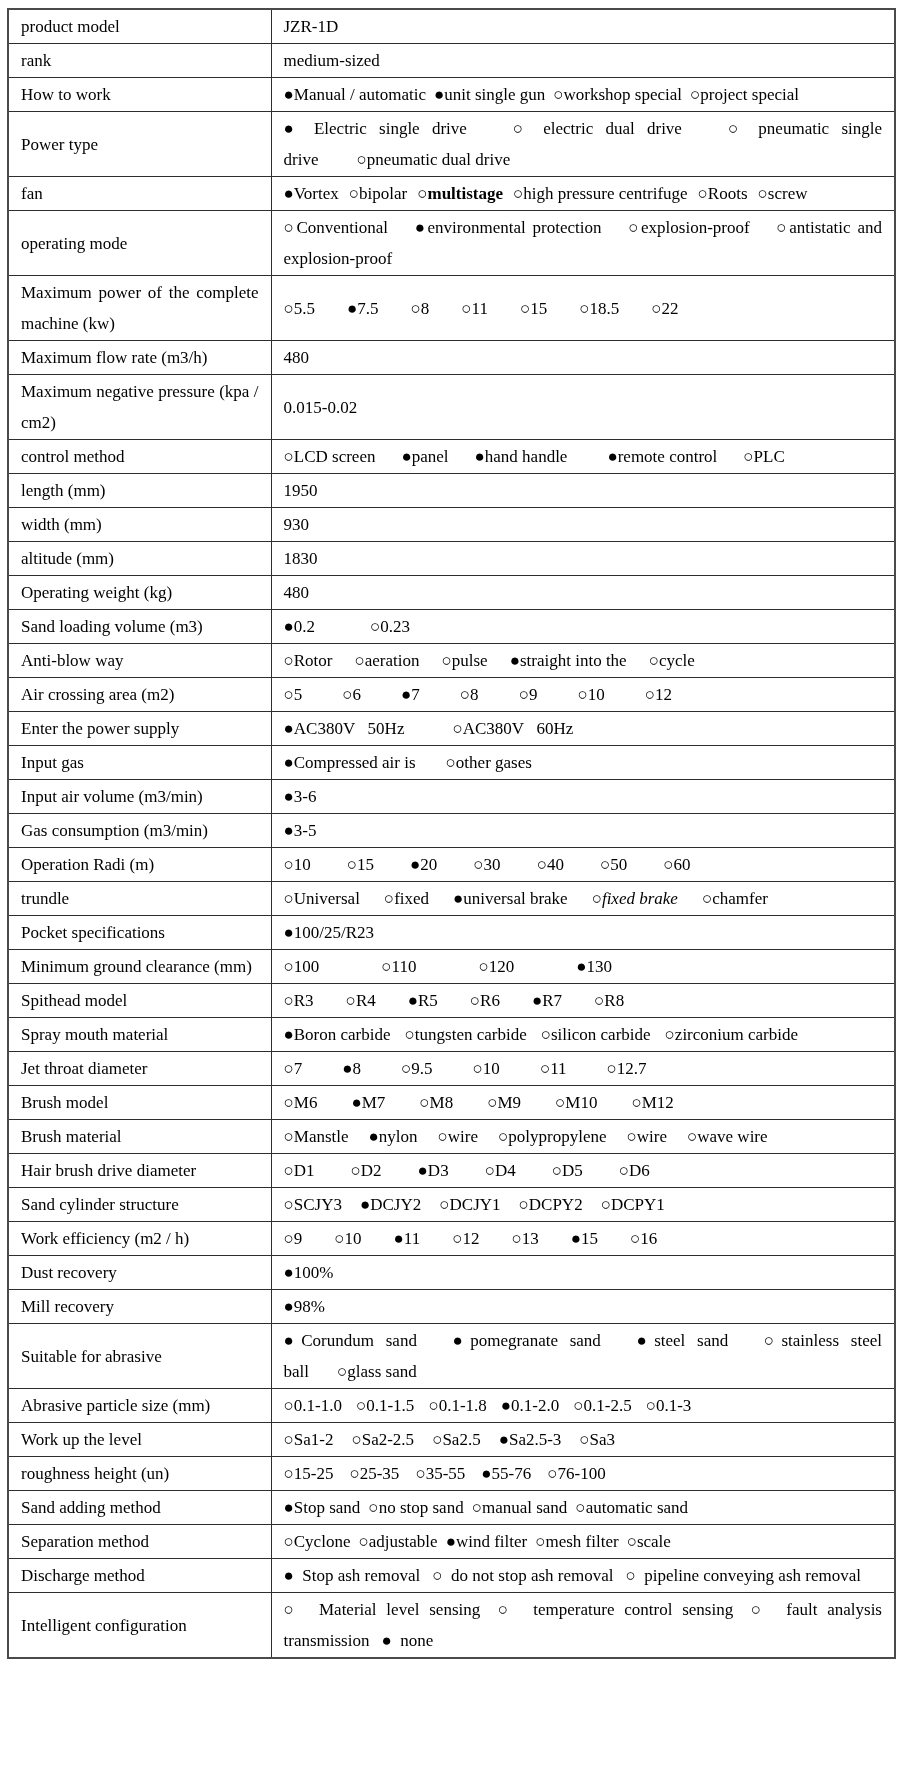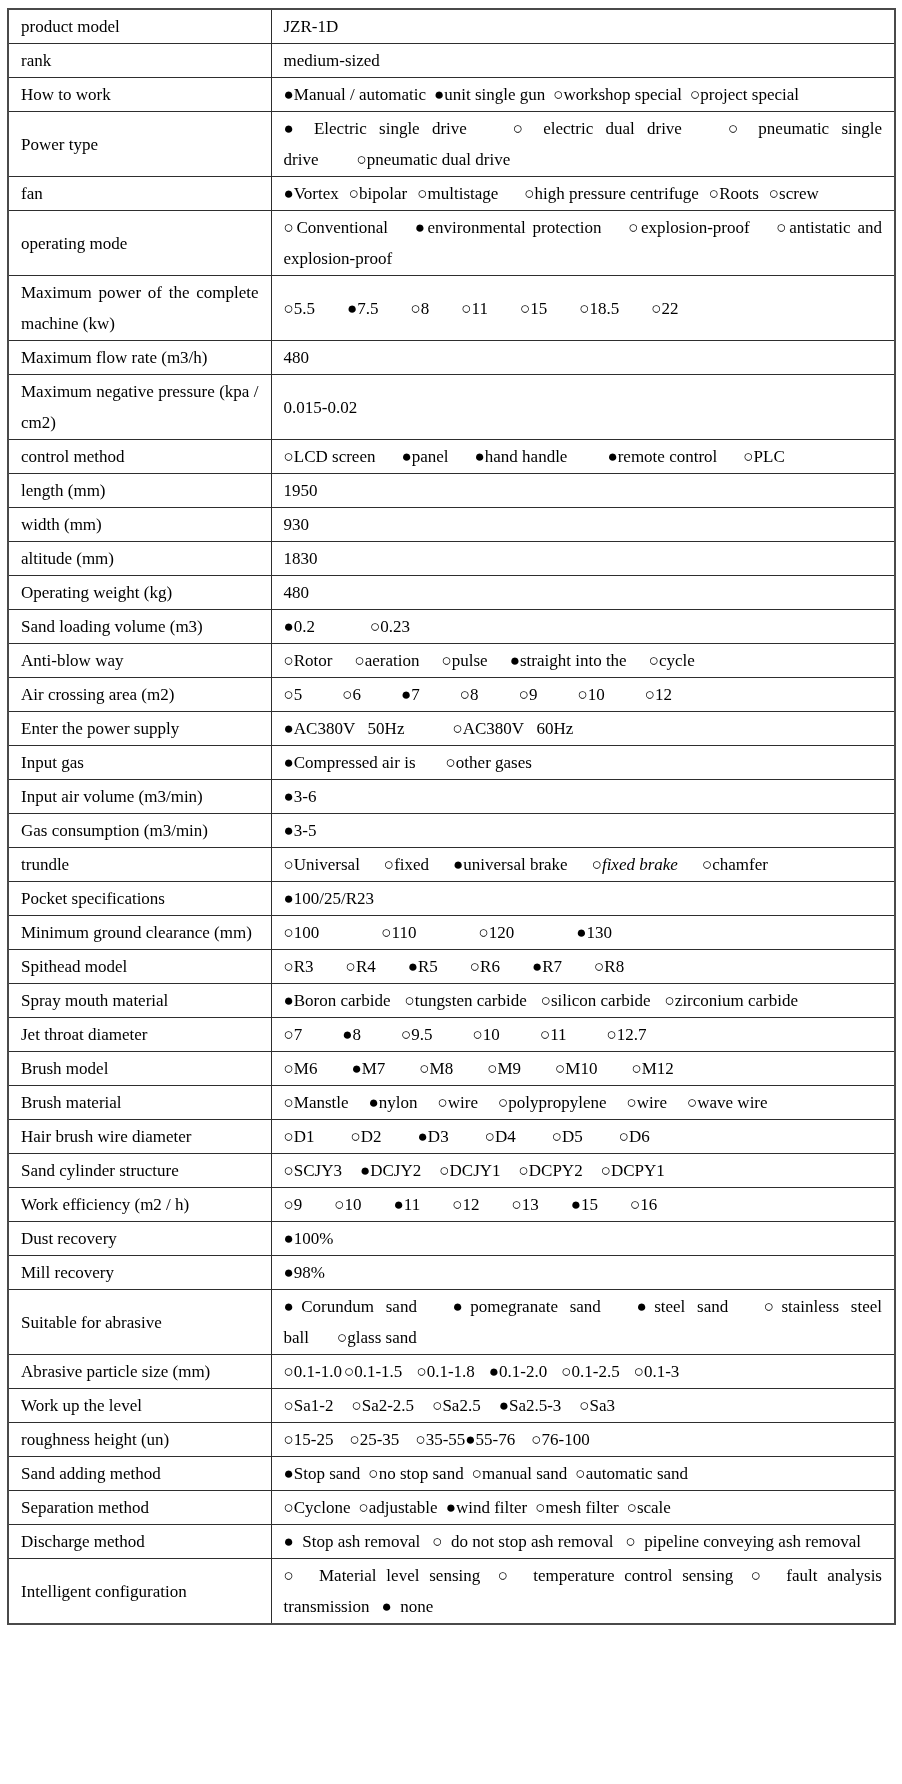--- a/index.html
+++ b/index.html
@@ -67,21 +67,21 @@
     <td class="value-cell"><span class="opt" style="margin-right: 8px;">●Manual / automatic</span><span class="opt" style="margin-right: 8px;">●unit single gun</span><span class="opt" style="margin-right: 8px;">○workshop special</span><span class="opt">○project special</span></td>
   </tr>
 
   <tr>
     <td class="label-cell">Power type</td>
     <td class="value-cell justify"><span class="opt" style="margin-right: 38px;">● Electric single drive</span><span class="opt" style="margin-right: 38px;">○ electric dual drive</span><span class="opt" style="margin-right: 38px;">○ pneumatic single drive</span><span class="opt">○pneumatic dual drive</span></td>
   </tr>
 
   <tr>
     <td class="label-cell">fan</td>
-    <td class="value-cell"><span class="opt" style="margin-right: 10px;">●Vortex</span><span class="opt" style="margin-right: 10px;">○bipolar</span><span class="opt" style="margin-right: 26px;">○multistage</span><span class="opt" style="margin-right: 10px;">○high pressure centrifuge</span><span class="opt" style="margin-right: 10px;">○Roots</span><span class="opt">○screw</span></td>
+    <td class="value-cell"><span class="opt" style="margin-right: 10px;">●Vortex</span><span class="opt" style="margin-right: 10px;">○bipolar</span><span class="opt" style="margin-right: 10px; font-weight: bold;">○multistage</span><span class="opt" style="margin-right: 10px;">○high pressure centrifuge</span><span class="opt" style="margin-right: 10px;">○Roots</span><span class="opt">○screw</span></td>
   </tr>
 
   <tr>
     <td class="label-cell">operating mode</td>
     <td class="value-cell justify"><span class="opt" style="margin-right: 24px;">○Conventional</span><span class="opt" style="margin-right: 24px;">●environmental protection</span><span class="opt" style="margin-right: 24px;">○explosion-proof</span><span class="opt">○antistatic and explosion-proof</span></td>
   </tr>
 
   <tr>
     <td class="label-cell">Maximum power of the complete machine (kw)</td>
     <td class="value-cell"><span class="opt" style="margin-right: 32px;">○5.5</span><span class="opt" style="margin-right: 32px;">●7.5</span><span class="opt" style="margin-right: 32px;">○8</span><span class="opt" style="margin-right: 32px;">○11</span><span class="opt" style="margin-right: 32px;">○15</span><span class="opt" style="margin-right: 32px;">○18.5</span><span class="opt">○22</span></td>
@@ -151,20 +151,24 @@
     <td class="label-cell">Input air volume (m3/min)</td>
     <td class="value-cell"><span class="opt">●3-6</span></td>
   </tr>
 
 
   <tr>
     <td class="label-cell">Gas consumption (m3/min)</td>
     <td class="value-cell"><span class="opt">●3-5</span></td>
   </tr>
 
+  <tr>
+    <td class="label-cell">Operation Radi (m)</td>
+    <td class="value-cell"><span class="opt" style="margin-right: 36px;">○10</span><span class="opt" style="margin-right: 36px;">○15</span><span class="opt" style="margin-right: 36px;">●20</span><span class="opt" style="margin-right: 36px;">○30</span><span class="opt" style="margin-right: 36px;">○40</span><span class="opt" style="margin-right: 36px;">○50</span><span class="opt">○60</span></td>
+  </tr>
 
   <tr>
     <td class="label-cell">trundle</td>
     <td class="value-cell"><span class="opt" style="margin-right: 24px;">○Universal</span><span class="opt" style="margin-right: 24px;">○fixed</span><span class="opt" style="margin-right: 24px;">●universal brake</span><span class="opt" style="margin-right: 24px; font-style: italic;">○fixed brake</span><span class="opt">○chamfer</span></td>
   </tr>
 
   <tr>
     <td class="label-cell">Pocket specifications</td>
     <td class="value-cell"><span class="opt">●100/25/R23</span></td>
   </tr>
@@ -193,21 +197,21 @@
     <td class="label-cell">Brush model</td>
     <td class="value-cell"><span class="opt" style="margin-right: 34px;">○M6</span><span class="opt" style="margin-right: 34px;">●M7</span><span class="opt" style="margin-right: 34px;">○M8</span><span class="opt" style="margin-right: 34px;">○M9</span><span class="opt" style="margin-right: 34px;">○M10</span><span class="opt">○M12</span></td>
   </tr>
 
   <tr>
     <td class="label-cell">Brush material</td>
     <td class="value-cell"><span class="opt" style="margin-right: 20px;">○Manstle</span><span class="opt" style="margin-right: 20px;">●nylon</span><span class="opt" style="margin-right: 20px;">○wire</span><span class="opt" style="margin-right: 20px;">○polypropylene</span><span class="opt" style="margin-right: 20px;">○wire</span><span class="opt">○wave wire</span></td>
   </tr>
 
   <tr>
-    <td class="label-cell">Hair brush wire diameter</td>
+    <td class="label-cell">Hair brush drive diameter</td>
     <td class="value-cell"><span class="opt" style="margin-right: 36px;">○D1</span><span class="opt" style="margin-right: 36px;">○D2</span><span class="opt" style="margin-right: 36px;">●D3</span><span class="opt" style="margin-right: 36px;">○D4</span><span class="opt" style="margin-right: 36px;">○D5</span><span class="opt">○D6</span></td>
   </tr>
 
   <tr>
     <td class="label-cell">Sand cylinder structure</td>
     <td class="value-cell"><span class="opt" style="margin-right: 18px;">○SCJY3</span><span class="opt" style="margin-right: 18px;">●DCJY2</span><span class="opt" style="margin-right: 18px;">○DCJY1</span><span class="opt" style="margin-right: 18px;">○DCPY2</span><span class="opt">○DCPY1</span></td>
   </tr>
 
   <tr>
     <td class="label-cell">Work efficiency (m2 / h)</td>
@@ -224,31 +228,31 @@
     <td class="value-cell"><span class="opt">●98%</span></td>
   </tr>
 
   <tr>
     <td class="label-cell">Suitable for abrasive</td>
     <td class="value-cell justify"><span class="opt" style="margin-right: 28px;">●Corundum sand</span><span class="opt" style="margin-right: 28px;">●pomegranate sand</span><span class="opt" style="margin-right: 28px;">●steel sand</span><span class="opt" style="margin-right: 28px;">○stainless steel ball</span><span class="opt">○glass sand</span></td>
   </tr>
 
   <tr>
     <td class="label-cell">Abrasive particle size (mm)</td>
-    <td class="value-cell"><span class="opt" style="margin-right: 2px;">○0.1-1.0</span><span class="opt" style="margin-right: 14px;">○0.1-1.5</span><span class="opt" style="margin-right: 14px;">○0.1-1.8</span><span class="opt" style="margin-right: 14px;">●0.1-2.0</span><span class="opt" style="margin-right: 14px;">○0.1-2.5</span><span class="opt">○0.1-3</span></td>
+    <td class="value-cell"><span class="opt" style="margin-right: 14px;">○0.1-1.0</span><span class="opt" style="margin-right: 14px;">○0.1-1.5</span><span class="opt" style="margin-right: 14px;">○0.1-1.8</span><span class="opt" style="margin-right: 14px;">●0.1-2.0</span><span class="opt" style="margin-right: 14px;">○0.1-2.5</span><span class="opt">○0.1-3</span></td>
   </tr>
 
   <tr>
     <td class="label-cell">Work up the level</td>
     <td class="value-cell"><span class="opt" style="margin-right: 18px;">○Sa1-2</span><span class="opt" style="margin-right: 18px;">○Sa2-2.5</span><span class="opt" style="margin-right: 18px;">○Sa2.5</span><span class="opt" style="margin-right: 18px;">●Sa2.5-3</span><span class="opt">○Sa3</span></td>
   </tr>
 
   <tr>
     <td class="label-cell">roughness height (un)</td>
-    <td class="value-cell"><span class="opt" style="margin-right: 16px;">○15-25</span><span class="opt" style="margin-right: 16px;">○25-35</span><span class="opt" style="">○35-55</span><span class="opt" style="margin-right: 16px;">●55-76</span><span class="opt">○76-100</span></td>
+    <td class="value-cell"><span class="opt" style="margin-right: 16px;">○15-25</span><span class="opt" style="margin-right: 16px;">○25-35</span><span class="opt" style="margin-right: 16px;">○35-55</span><span class="opt" style="margin-right: 16px;">●55-76</span><span class="opt">○76-100</span></td>
   </tr>
 
   <tr>
     <td class="label-cell">Sand adding method</td>
     <td class="value-cell"><span class="opt" style="margin-right: 8px;">●Stop sand</span><span class="opt" style="margin-right: 8px;">○no stop sand</span><span class="opt" style="margin-right: 8px;">○manual sand</span><span class="opt">○automatic sand</span></td>
   </tr>
 
   <tr>
     <td class="label-cell">Separation method</td>
     <td class="value-cell"><span class="opt" style="margin-right: 8px;">○Cyclone</span><span class="opt" style="margin-right: 8px;">○adjustable</span><span class="opt" style="margin-right: 8px;">●wind filter</span><span class="opt" style="margin-right: 8px;">○mesh filter</span><span class="opt">○scale</span></td>

